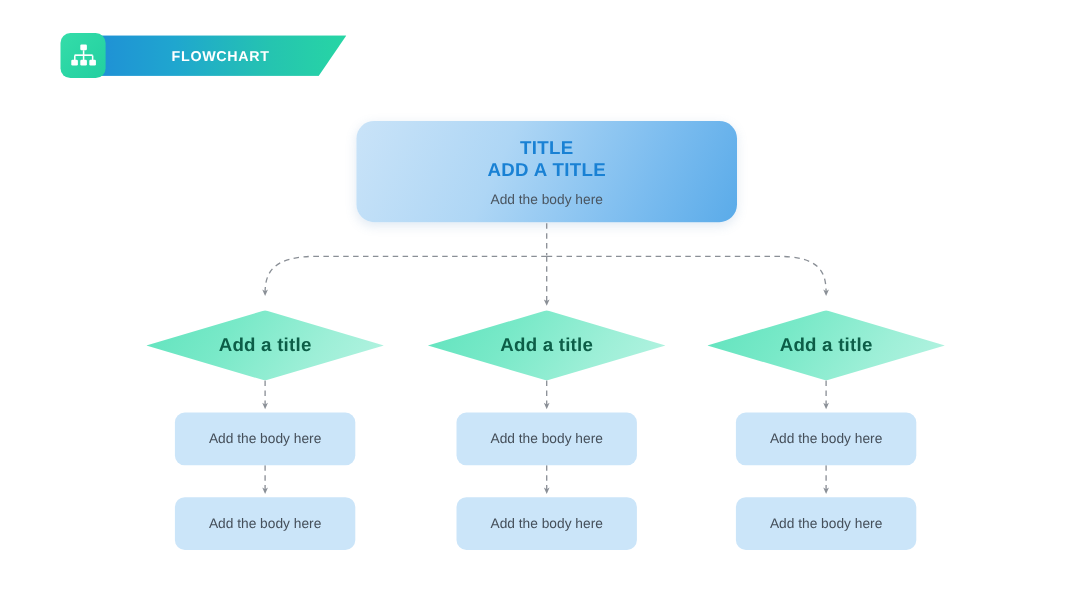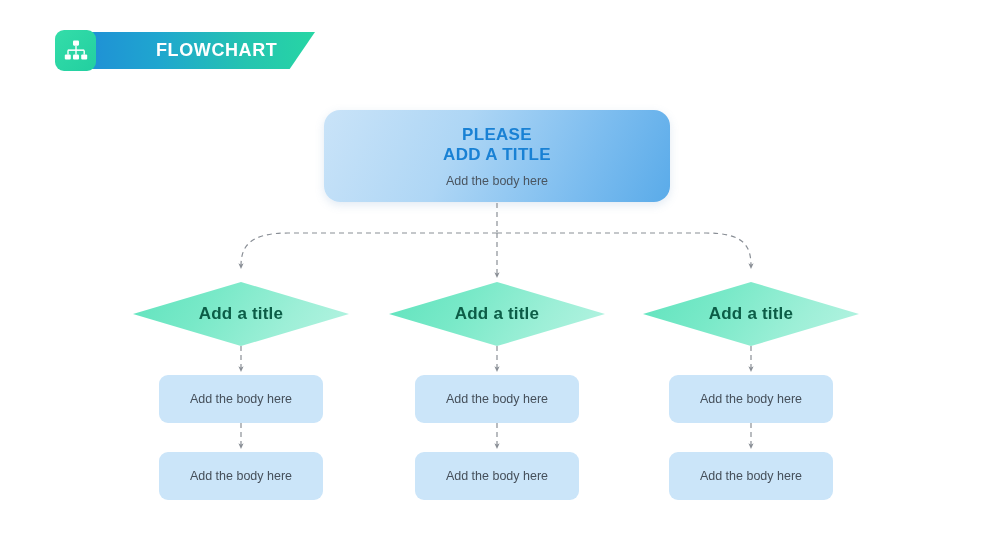--- a/index.html
+++ b/index.html
@@ -53,21 +53,21 @@
     clip-path: polygon(0 0, 100% 0, 89% 100%, 0 100%);
     z-index: 1;
   }
   #banner-title {
     position: absolute;
     left: 101px;
     top: 2px;
     height: 37px;
     line-height: 37px;
     color: #ffffff;
-    font-size: 18px;
+    font-size: 13px;
     font-weight: bold;
     letter-spacing: 0.6px;
     z-index: 4;
     white-space: nowrap;
   }
 
   
   #root-card {
     position: absolute;
     left: 324px;
@@ -163,21 +163,21 @@
         <rect x="3.3" y="10.4" width="1.4" height="4.2" fill="#ffffff"></rect>
         <rect x="11.3" y="10.4" width="1.4" height="4.2" fill="#ffffff"></rect>
         <rect x="19.5" y="10.4" width="1.4" height="4.2" fill="#ffffff"></rect>
       </svg>
     </div>
     <div id="banner-title">FLOWCHART</div>
   </div>
 
   <div id="root-card">
     <div id="root-title">
-      <div>PLEASE</div>
+      <div>TITLE</div>
       <div>ADD A TITLE</div>
     </div>
     <div id="root-subtitle">Add the body here</div>
   </div>
 
   <svg id="connectors">
     <defs>
       <marker id="arrowhead" markerWidth="7" markerHeight="7" refX="3.2" refY="3.2" orient="auto" markerUnits="userSpaceOnUse">
         <path d="M0.4,0.6 L6.2,3.2 L0.4,5.8 L1.9,3.2 Z" fill="#8a8f96"></path>
       </marker>

